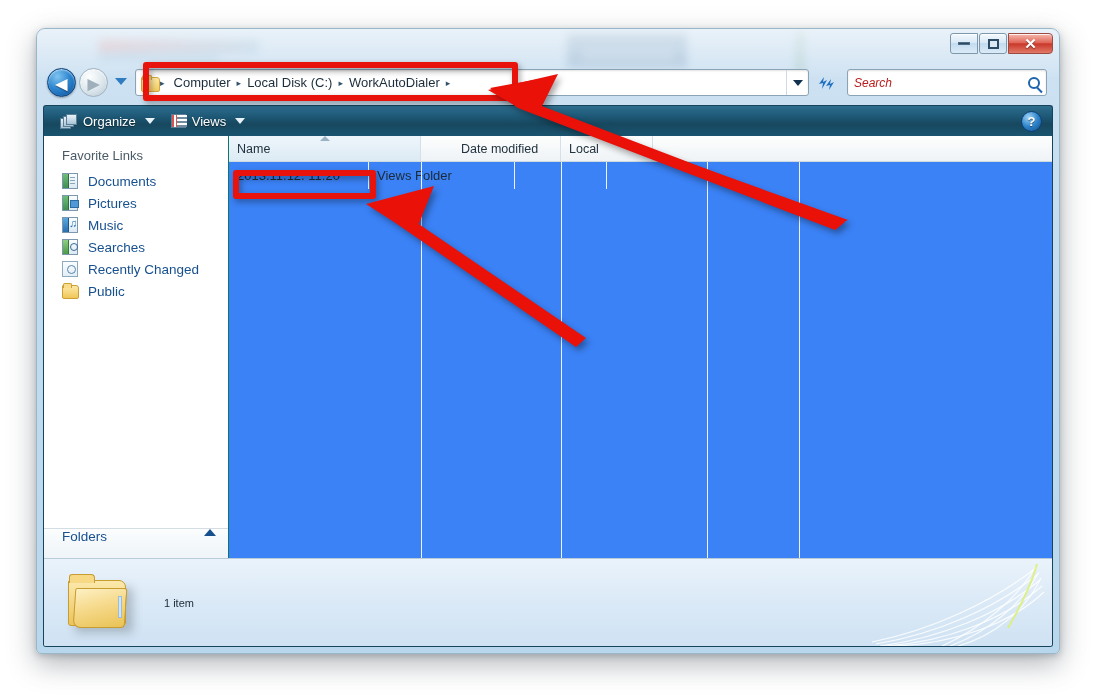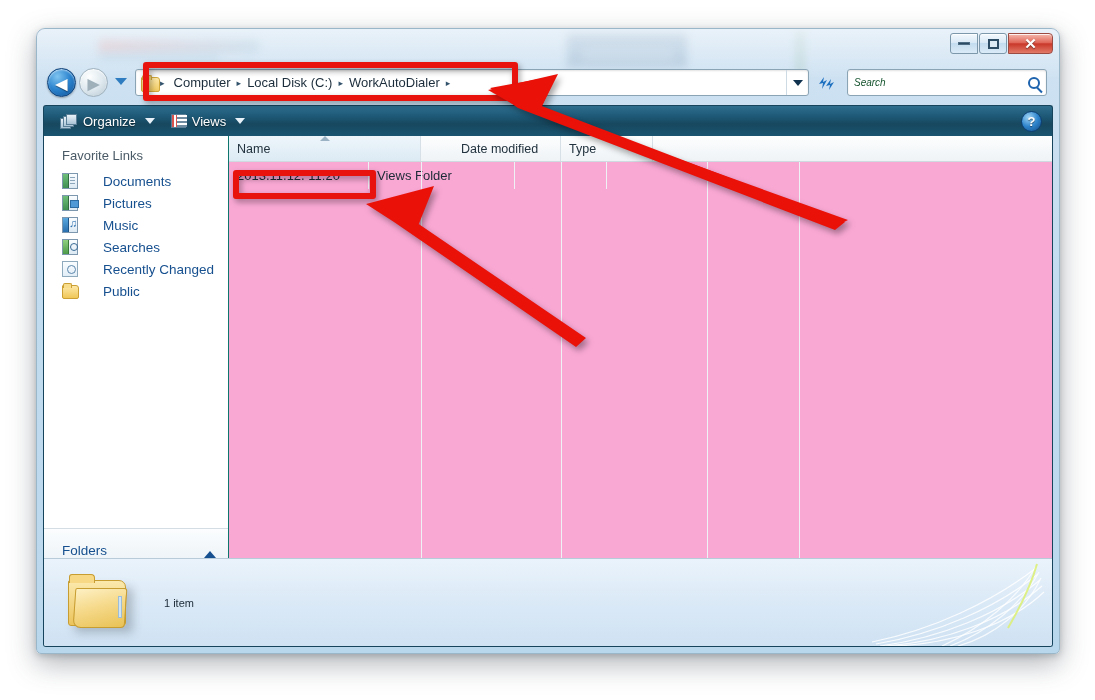--- a/index.html
+++ b/index.html
@@ -104,21 +104,21 @@
     border-left:5px solid transparent; border-right:5px solid transparent; border-top:6px solid #11324f; }
   .refresh { position:absolute; right:220px; top:8px; width:26px; height:23px;
     display:flex; align-items:center; justify-content:center;
     color:#1b6fc0; font-size:15px; font-weight:bold; }
   .searchbox {
     position:absolute; right:12px; top:6px; width:200px; height:27px;
     background:#fff; border:1px solid #8ba4b5; border-radius:3px;
     display:flex; align-items:center; padding:0 6px;
     box-shadow: inset 0 1px 2px rgba(0,0,0,.12);
   }
-  .searchbox .ph { flex:1; font-style:italic; font-size:10px; color:#14532d; }
+  .searchbox .ph { flex:1; font-style:italic; font-size:12px; color:#b91c1c; }
   .mag { width:12px;height:12px;border:2px solid #1d63ad;border-radius:50%; position:relative; }
   .mag::after { content:""; position:absolute; right:-5px; bottom:-4px; width:7px;height:2px;
     background:#1d63ad; transform:rotate(45deg); }
 
   
   .toolbar {
     position:absolute; left:6px; top:76px; right:6px; height:31px;
     background: linear-gradient(180deg,#2f6e8e 0%,#1d5876 35%,#17485f 60%,#1a5470 100%);
     border:1px solid #15445c; border-bottom:none; border-radius:3px 3px 0 0;
     display:flex; align-items:center; padding:0 8px;
@@ -149,21 +149,21 @@
     background:#fff; border:1px solid #15445c; border-top:none;
     display:flex; flex-direction:column; overflow:hidden; border-radius:0 0 3px 3px;
   }
   .panes { flex:1; display:flex; min-height:0; }
 
   
   .navpane { width:185px; background:#fff; border-right:1px solid #0f766e;
              display:flex; flex-direction:column; }
   .navpane-top { flex:1; padding:12px 0 0 0; overflow:hidden; }
   .favtitle { font-size:13px; color:#4a5a66; padding:0 0 7px 18px; }
-  .favitem { display:flex; align-items:center; gap:25px; padding:3px 0 3px 18px; font-size:13.5px; color:#17508f; }
+  .favitem { display:flex; align-items:center; gap:10px; padding:3px 0 3px 18px; font-size:13.5px; color:#17508f; }
   .favicon { width:16px;height:16px; position:relative; flex:none; }
   .sh-doc { background:linear-gradient(180deg,#fafdff,#dce9f3); border:1px solid #7d98ae; }
   .sh-doc::before{ content:""; position:absolute; left:0;top:0;width:5px;height:100%;
     background:linear-gradient(180deg,#6fbf7a,#3e8f52); border-right:1px solid #2f6b3e;}
   .sh-doc::after{ content:""; position:absolute; left:7px;top:3px;right:2px;height:1px;
     background:#8ba6bb; box-shadow:0 3px 0 #8ba6bb, 0 6px 0 #8ba6bb;}
   .sh-pic { background:linear-gradient(180deg,#fafdff,#dce9f3); border:1px solid #7d98ae; }
   .sh-pic::before{ content:""; position:absolute; left:0;top:0;width:5px;height:100%;
     background:linear-gradient(180deg,#6fbf7a,#3e8f52); border-right:1px solid #2f6b3e;}
   .sh-pic::after{ content:""; position:absolute; left:7px;top:4px;width:7px;height:6px;
@@ -181,28 +181,28 @@
   .sh-sea::after{ content:""; position:absolute; left:7px;top:3px;width:6px;height:6px;
     border:1.5px solid #3a6a95; border-radius:50%;}
   .sh-pub { }
   .sh-pub::before{ content:""; position:absolute; left:0;top:2px;width:15px;height:12px;
     background:linear-gradient(180deg,#fde8a8,#f0c757); border:1px solid #cb9f33; border-radius:1px 3px 2px 2px;}
   .sh-pub::after{ content:""; position:absolute; left:1px;top:0;width:7px;height:4px;
     background:#f8dd8c; border:1px solid #cb9f33; border-bottom:none; border-radius:2px 2px 0 0;}
 
   .folders-bar {
     height:30px; border-top:1px solid #d4dde4; background:linear-gradient(180deg,#fbfdfe,#eef4f8);
-    display:flex; align-items:flex-end; justify-content:space-between; padding:0 12px 0 18px;
+    display:flex; align-items:flex-start; justify-content:space-between; padding:0 12px 0 18px;
   }
   .folders-label { font-size:13.5px; color:#17508f; }
   .chev-up { width:0;height:0; border-left:6px solid transparent; border-right:6px solid transparent;
              border-bottom:7px solid #17508f; }
 
   
-  .listpane { flex:1; display:flex; flex-direction:column; background:#f9a8d4; min-width:0;justify-content:flex-end; }
+  .listpane { flex:1; display:flex; flex-direction:column; background:#3b82f6; min-width:0;justify-content:flex-end; }
   .colheads { display:flex; height:26px; background:linear-gradient(180deg,#fdfefe,#eff3f6);
     border-bottom:1px solid #cfd9e0; }
   .col { position:relative; display:flex; align-items:center; padding-left:8px;
     font-size:12.5px; color:#22333f; border-right:1px solid #d7e0e7; }
   .col .sortmark { position:absolute; left:50%; top:0px; transform:translateX(-50%);
     width:0;height:0;border-left:5px solid transparent;border-right:5px solid transparent;
     border-bottom:5px solid #9ab2c4; }
   .c-name { width:192px; background:linear-gradient(180deg,#eef6fb,#dceaf4); }
   .c-date { width:140px;padding-left:40px; }
   .c-type { width:146px; }
@@ -397,21 +397,21 @@
         <div class="listpane">
           <div class="colheads">
             <div class="col c-name">
               <span class="sortmark"></span>
               <span>Name</span>
             </div>
             <div class="col c-date">
               <span>Date modified</span>
             </div>
             <div class="col c-size">
-              <span>Type</span>
+              <span>Local</span>
             </div>
             <div class="col c-rest"></div>
           </div>
 
           <div class="rows">
             <div class="vgrid" style="left:192px"></div>
             <div class="vgrid" style="left:332px"></div>
             <div class="vgrid" style="left:478px"></div>
             <div class="vgrid" style="left:570px"></div>
 

